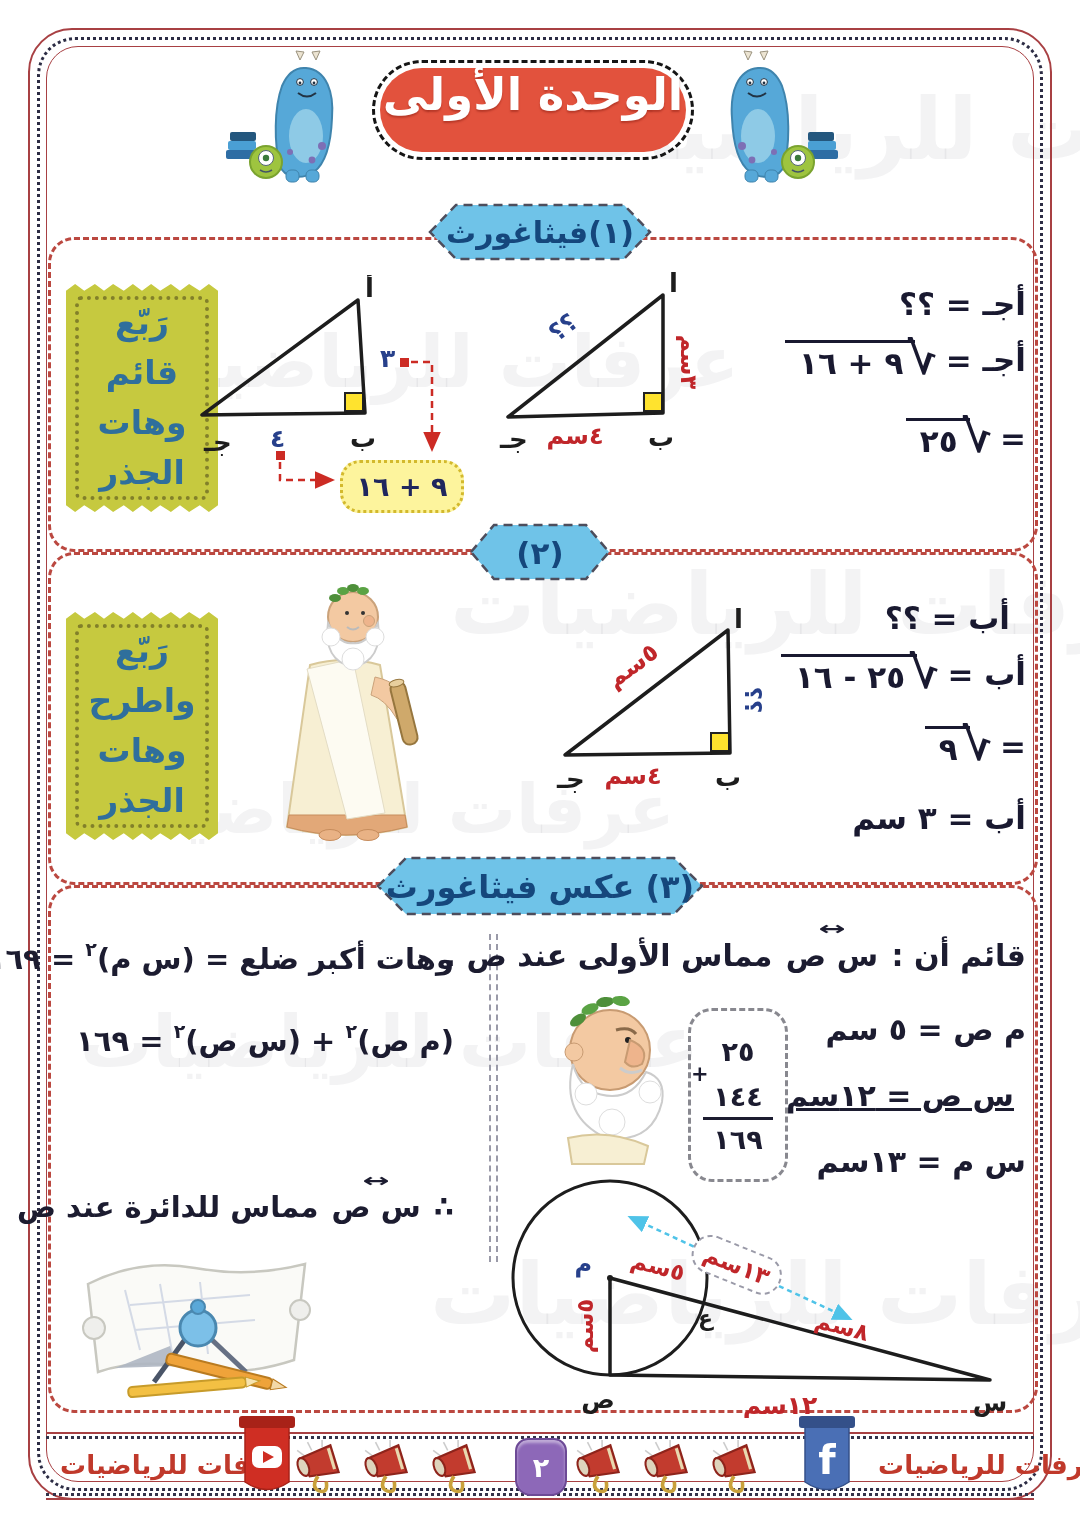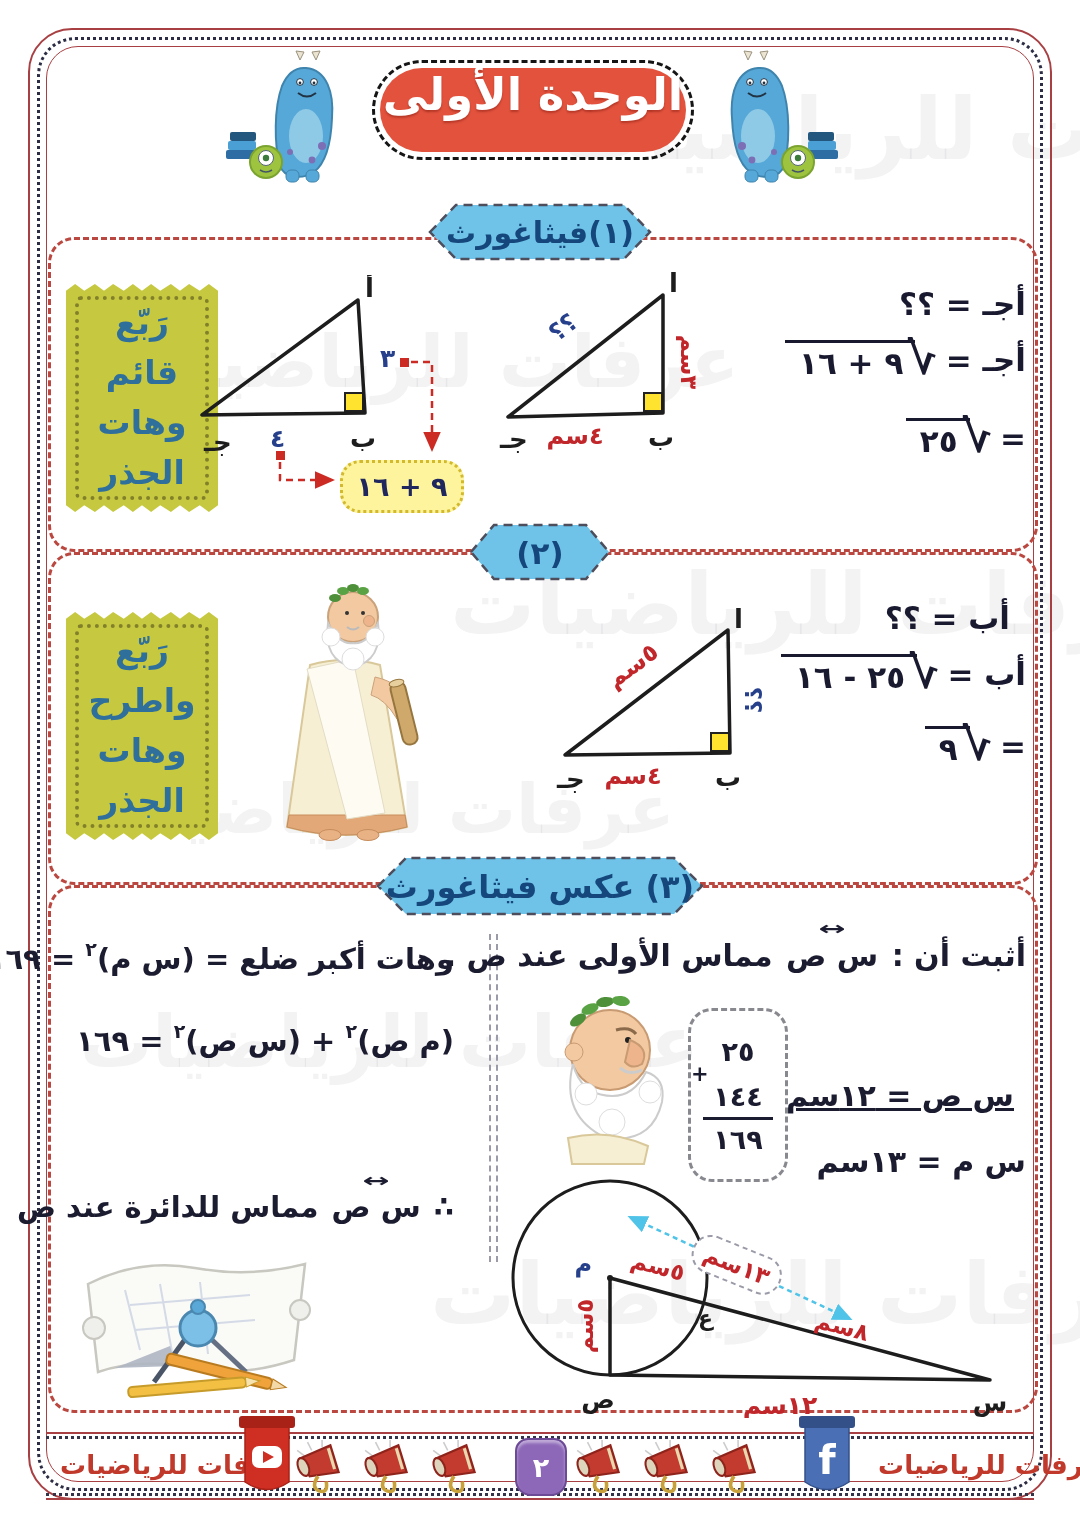--- a/index.html
+++ b/index.html
@@ -255,29 +255,31 @@
     <text x="78" y="176" font-size="24" font-weight="bold" fill="#c0262a" text-anchor="middle">٤سم</text>
   </svg>
 
   <div class="eq" style="top:598px;right:70px;"><span>أب = ؟؟</span></div>
   <div class="eq" style="top:654px;right:54px;">
     <span>أب =</span><span class="rad"><span class="rsign">√</span><span class="rbody">٢٥ - ١٦</span></span>
   </div>
   <div class="eq" style="top:726px;right:54px;">
     <span>=</span><span class="rad"><span class="rsign">√</span><span class="rbody">٩</span></span>
   </div>
+  <div class="eq" style="top:798px;right:54px;"><span>أب = ٣ سم</span></div>
 
   <div class="divider"></div>
 
   <div class="stmt" style="top:938px;right:54px;">
-    <span>أثبت أن :</span>
+    <span>قائم أن :</span>
     <span class="seg"><span class="seg-arrow">↔</span><span>س ص</span></span>
     <span>مماس الأولى عند ص .</span>
   </div>
 
+  <div class="stmt" style="top:1012px;right:54px;"><span>م ص = ٥ سم</span></div>
   <div class="stmt" style="top:1078px;right:66px;text-decoration:underline;"><span>س ص = ١٢سم</span></div>
   <div class="stmt" style="top:1144px;right:54px;"><span>س م = ١٣سم</span></div>
 
   <div class="add-box">
     <span>٢٥</span>
     <span class="op">+</span>
     <span>١٤٤</span>
     <span class="res">١٦٩</span>
   </div>
 

